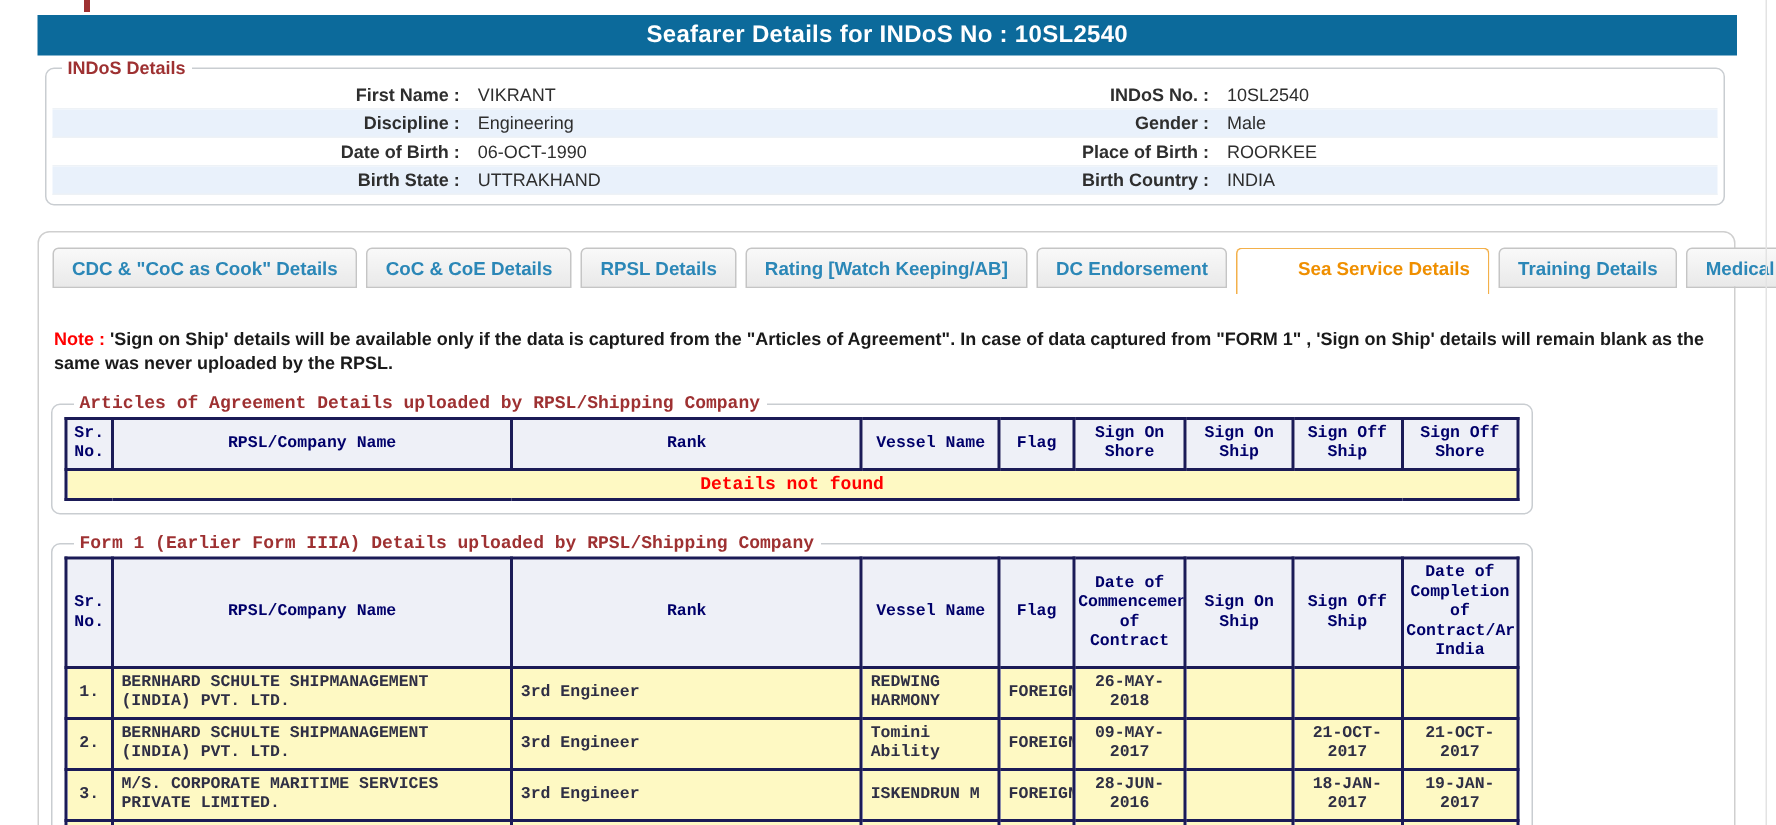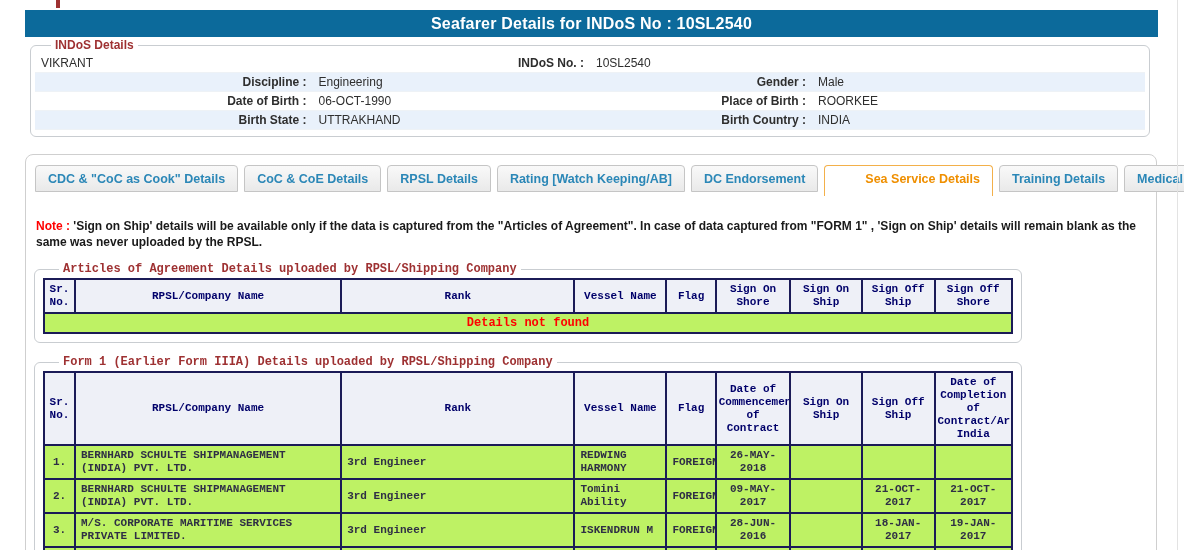--- a/index.html
+++ b/index.html
@@ -16,21 +16,21 @@
   
   .title-bar {
     margin: 10px 26px 0 25px; height: 27px;
     background: #0c6a9b;
     display: flex; align-items: center; justify-content: center;
   }
   .title-bar h1 { color: #fff; font-size: 16px; font-weight: bold; letter-spacing: .2px; }
 
   
   fieldset { border: 1px solid #c9cdd1; border-radius: 6px; background: #fff; }
-  legend { font-weight: bold; color: #9e3132; font-size: 12px; padding: 0 4px; margin-left: 16px; }
+  legend { font-weight: bold; color: #9e3132; font-size: 12px; padding: 0 4px; margin-left: 6px; }
 
   
   .indos-fieldset { margin: 1px 34px 0 30px; padding: 2px 4px 6px 4px; }
   .indos-row {
     display: grid; grid-template-columns: 25% 25% 20% 30%;
     align-items: center; min-height: 19px; padding: 2px 0;
     font-size: 12px; border-bottom: 1px solid #eef2f6;
   }
   .indos-row:nth-child(odd) { background: #e9f1fb; }
   .indos-row:nth-child(even) { background: #fff; }
@@ -67,39 +67,40 @@
   .table-fieldset { margin: 12px 0 0 8px; width: 988px; padding: 2px 8px 8px 8px; font-family: Liberation Mono, monospace; }
   .svc-table { width: 100%; border-collapse: collapse; table-layout: fixed; }
   .svc-table th, .svc-table td {
     border: 2px solid #1b1b57; font-size: 11px; line-height: 1.18;
     overflow: hidden;
   }
   .svc-table th {
     background: #eef0f7; color: #00006a; font-weight: bold;
     text-align: center; padding: 3px 2px; vertical-align: middle;
   }
-  .svc-table td { background: #bef264; color: #2f2f45; font-weight: bold; padding: 3px 5px; height: 18px; vertical-align: middle; }
+  .svc-table td { background: #fef9c3; color: #2f2f45; font-weight: bold; padding: 3px 5px; height: 18px; vertical-align: middle; }
   .svc-table td.c { text-align: center; }
   .svc-table td.l { text-align: left; }
   .empty-row td { color: #ff0000; text-align: center; font-size: 12px; padding: 2px; }
   .articles-table th { height: 26px; }
 </style>
 </head>
 <body>
 
 <div class="top-tick"></div>
 <div class="right-line"></div>
 
 <div class="title-bar">
   <h1>Seafarer Details for INDoS No : 10SL2540</h1>
 </div>
 
 <fieldset class="indos-fieldset">
   <legend>INDoS Details</legend>
   <div class="indos-row">
+    <span class="indos-label">First Name :</span>
     <span class="indos-value">VIKRANT</span>
     <span class="indos-label">INDoS No. :</span>
     <span class="indos-value">10SL2540</span>
   </div>
   <div class="indos-row">
     <span class="indos-label">Discipline :</span>
     <span class="indos-value">Engineering</span>
     <span class="indos-label">Gender :</span>
     <span class="indos-value">Male</span>
   </div>

